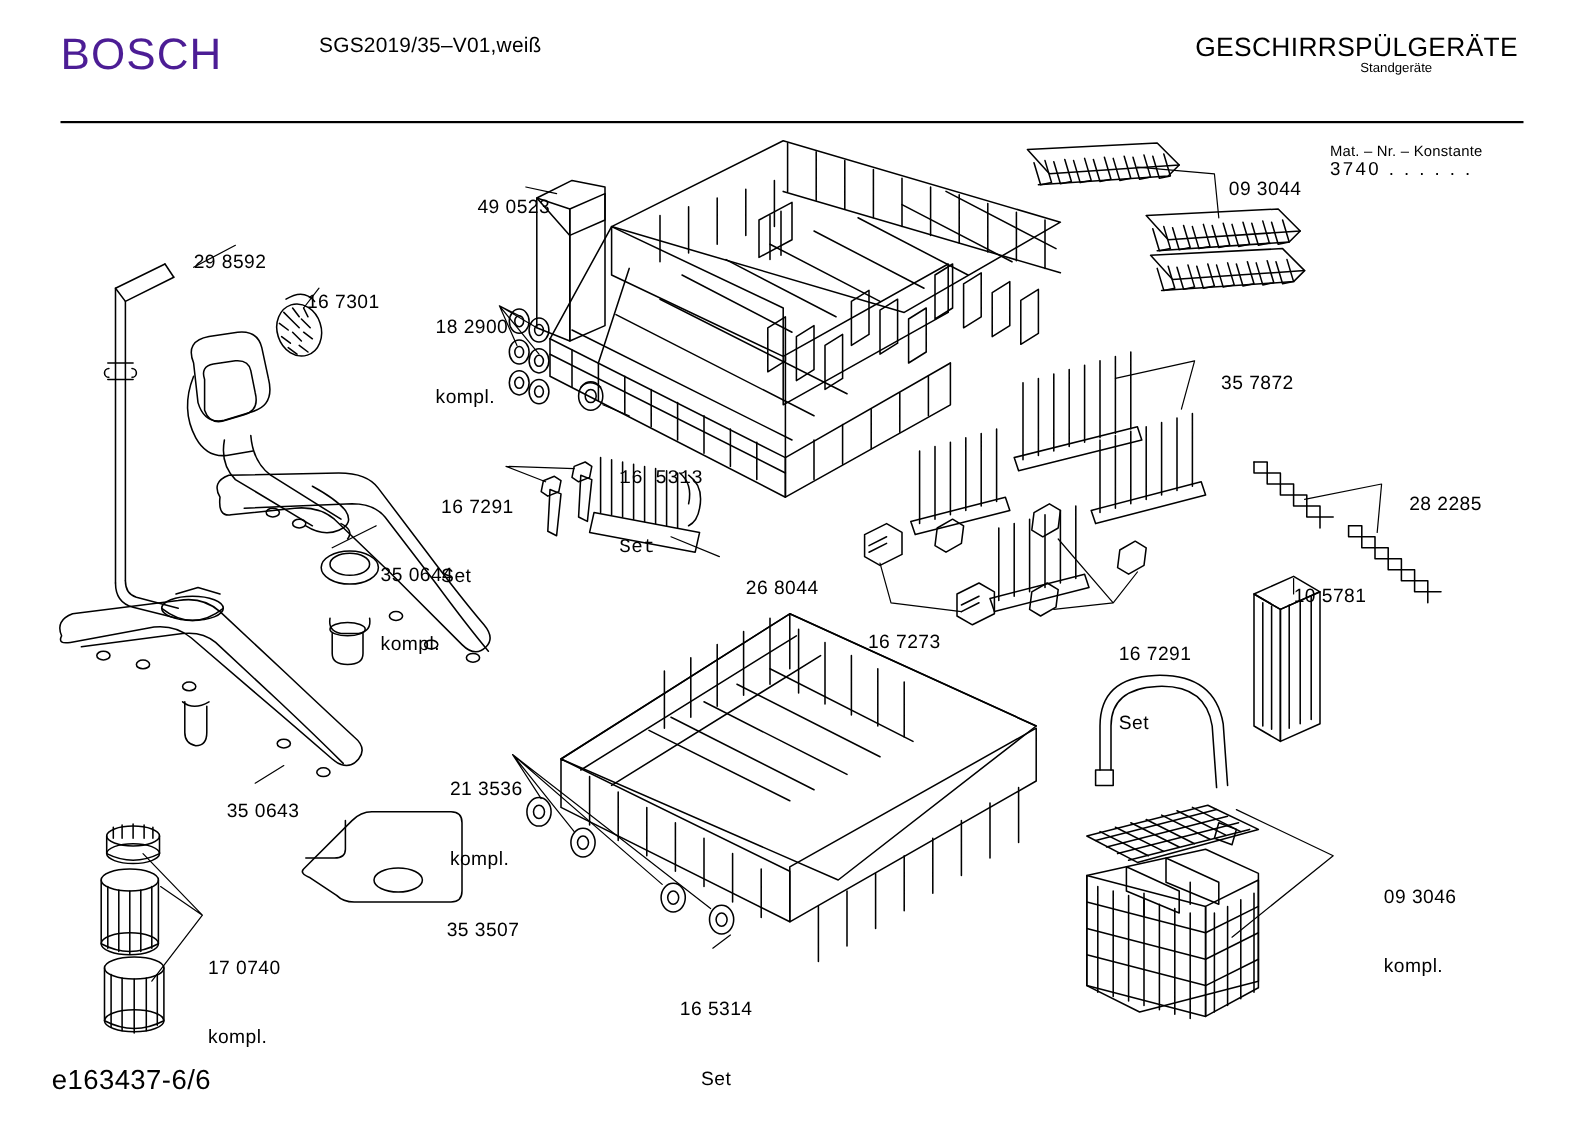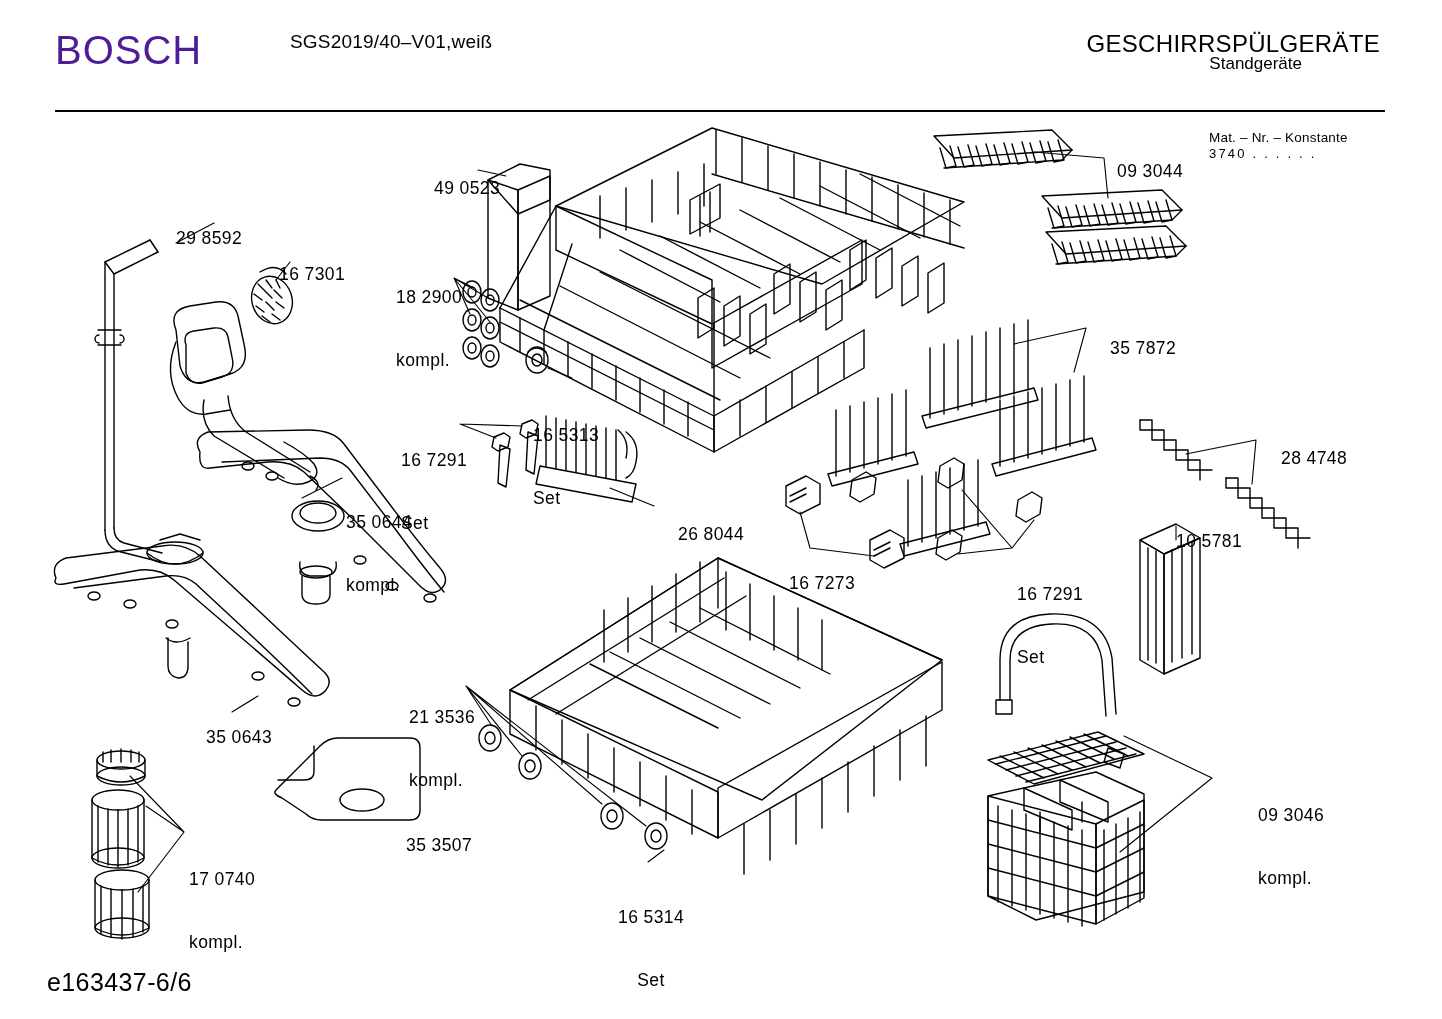--- a/index.html
+++ b/index.html
@@ -44,41 +44,41 @@
     right: 62px;
     top: 30px;
     font-size: 24px;
     letter-spacing: 0.3px;
     text-align: right;
   }
   .cat-sub {
     position: absolute;
     right: 140px;
     top: 54px;
-    font-size: 17px;
+    font-size: 12px;
     text-align: center;
   }
   .hdr-rule {
     position: absolute;
     left: 55px;
     top: 110px;
     width: 1330px;
     height: 2px;
     background: #000;
   }
   .matnr {
     position: absolute;
     left: 1209px;
     top: 130px;
     font-size: 13.5px;
     line-height: 16px;
     letter-spacing: 0.2px;
   }
   .matnr .row2 {
-    font-size: 13px;
+    font-size: 17px;
     letter-spacing: 2.2px;
   }
   .footer {
     position: absolute;
     left: 47px;
     top: 968px;
     font-size: 25px;
     letter-spacing: 0.4px;
   }
   
@@ -91,21 +91,21 @@
     color: #000;
   }
   svg { display: block; }
 </style>
 </head>
 <body>
 
 <div id="sheet">
 
   <div class="brand">BOSCH</div>
-  <div class="model">SGS2019/40–V01,weiß</div>
+  <div class="model">SGS2019/35–V01,weiß</div>
   <div class="cat-main">GESCHIRRSPÜLGERÄTE</div>
   <div class="cat-sub">Standgeräte</div>
   <div class="hdr-rule"></div>
 
   <div class="matnr">
     <div>Mat. – Nr. – Konstante</div>
     <div class="row2">3740 .  .   .   .   .   .</div>
   </div>
 
   <div class="footer">e163437-6/6</div>
@@ -415,21 +415,21 @@
   <div class="lbl" style="left:258px; top:243px;">
     <span>16 7301</span>
   </div>
   <div class="lbl" style="left:413px; top:157px;">
     <span>49 0523</span>
   </div>
   <div class="lbl" style="left:396px; top:245px;">
     <div>18 2900</div>
     <div>kompl.</div>
   </div>
-  <div class="lbl" style="left:533px; top:383px;">
+  <div class="lbl" style="left:563px; top:383px;font-family:Liberation Mono, monospace;">
     <div>16 5313</div>
     <div>Set</div>
   </div>
   <div class="lbl" style="left:401px; top:408px;">
     <div>16 7291</div>
     <div>Set</div>
   </div>
   <div class="lbl" style="left:657px; top:503px;">
     <span>26 8044</span>
   </div>
@@ -462,21 +462,21 @@
     <div>16 7291</div>
     <div>Set</div>
   </div>
   <div class="lbl" style="left:1089px; top:317px;">
     <span>35 7872</span>
   </div>
   <div class="lbl" style="left:1096px; top:140px;">
     <span>09 3044</span>
   </div>
   <div class="lbl" style="left:1260px; top:427px;">
-    <span>28 4748</span>
+    <span>28 2285</span>
   </div>
   <div class="lbl" style="left:1155px; top:510px;">
     <span>10 5781</span>
   </div>
   <div class="lbl" style="left:1215px; top:763px;margin-left:43px;">
     <div>09 3046</div>
     <div>kompl.</div>
   </div>
 
 </div>

